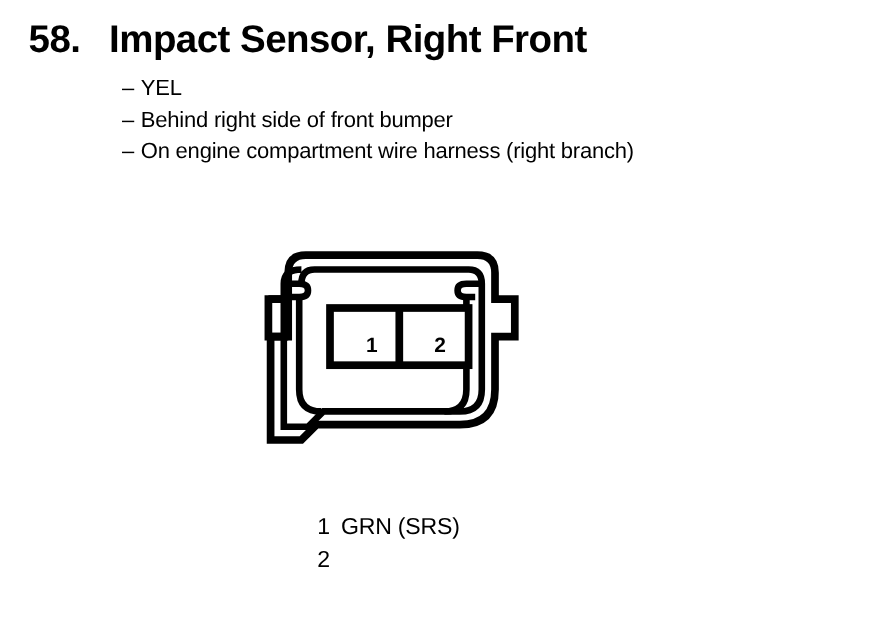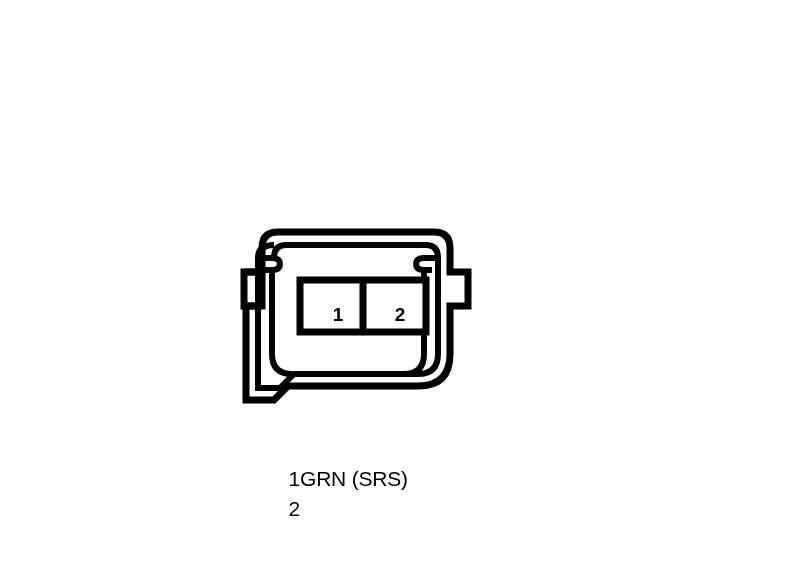--- a/index.html
+++ b/index.html
@@ -101,30 +101,50 @@
     font-size: 21px;
     line-height: 30px;
     white-space: nowrap;
     letter-spacing: -0.2px;
   }
   .legend-pin {
     width: 17px;
     text-align: right;
   }
   .legend-label {
+    margin-left: 10px;
   }
 </style>
 </head>
 <body>
 
 <div id="page">
 
   <div id="header-block">
 
-
+    <div id="title-row">
+      <span id="item-number">58.</span>
+      <span id="item-title">Impact Sensor, Right Front</span>
+    </div>
+
+    <div id="bullet-list">
+
+      <div class="bullet-line">
+        <span class="bullet-dash">–</span><span>YEL</span>
+      </div>
+
+      <div class="bullet-line">
+        <span class="bullet-dash">–</span><span>Behind right side of front bumper</span>
+      </div>
+
+      <div class="bullet-line">
+        <span class="bullet-dash">–</span><span>On engine compartment wire harness (right branch)</span>
+      </div>
+
+    </div>
   </div>
 
   <div id="connector-figure">
 
     <svg id="connector-svg" width="256" height="196" viewBox="0 0 256 196">
 
       <path fill="none" stroke="#000000" stroke-width="7" stroke-linejoin="miter" stroke-linecap="butt" d="M 34,34
                Q 34,18 50,18
                L 206,18
                Q 222,18 222,34

